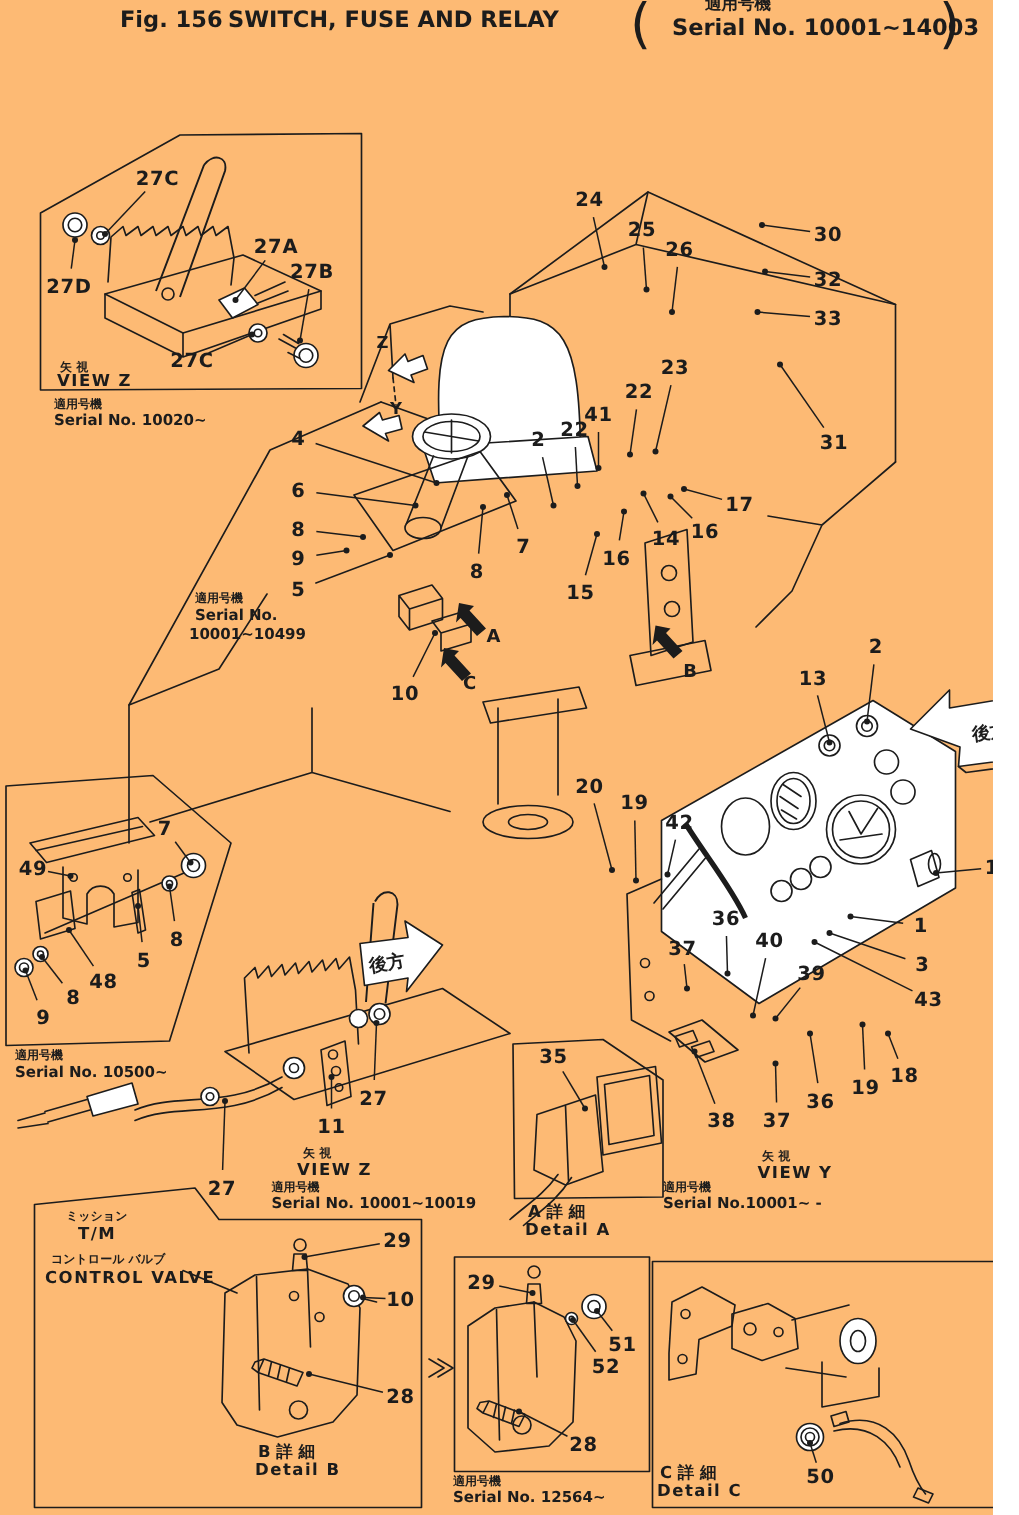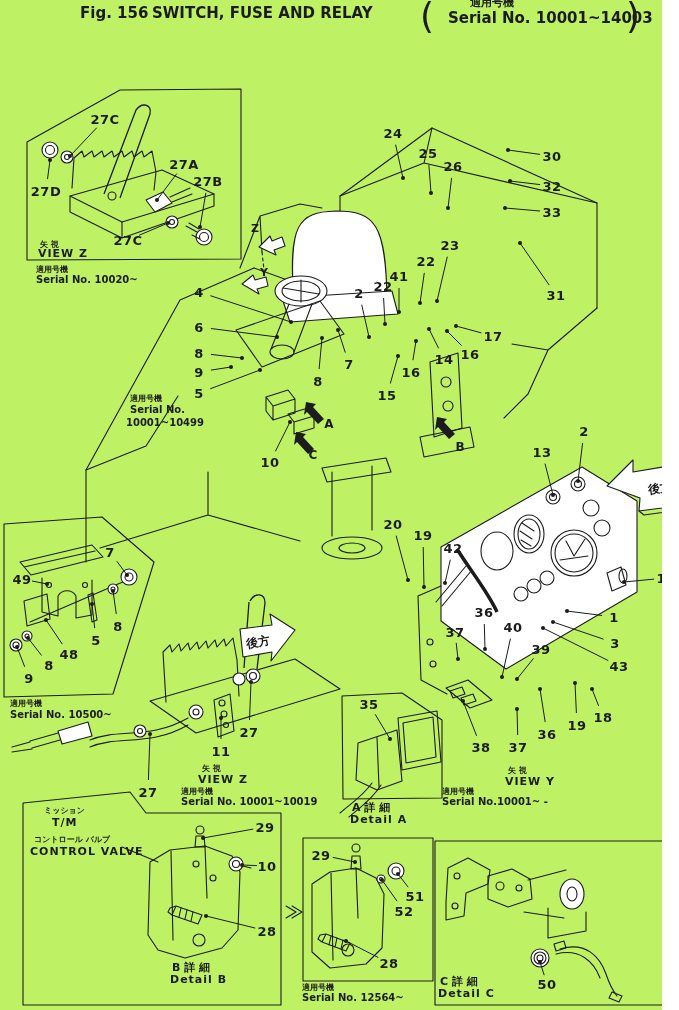--- a/index.html
+++ b/index.html
@@ -1,16 +1,16 @@
 <!DOCTYPE html>
 <html><head>
 <meta charset="utf-8">
 <style>
   html,body{margin:0;padding:0;background:#ffffff;}
-  #stage{position:relative;width:662px;height:1010px;background:#bef264;overflow:hidden;}
+  #stage{position:relative;width:662px;height:1010px;background:#fdba74;overflow:hidden;}
   svg{position:absolute;left:0;top:0;}
   svg *{vector-effect:non-scaling-stroke;}
   .ln{stroke:#1c1c1c;stroke-width:1.1;fill:none;stroke-linejoin:round;stroke-linecap:round;}
   .lnw{stroke:#1c1c1c;stroke-width:1.1;fill:#ffffff;stroke-linejoin:round;}
   .lnk{stroke:#1c1c1c;stroke-width:1.3;fill:none;stroke-linejoin:round;}
   .fill{fill:#1c1c1c;stroke:none;}
   text{fill:#1c1c1c;font-family:"DejaVu Sans",sans-serif;}
   .callout{font-size:13px;font-weight:600;text-anchor:middle;letter-spacing:0.5px;}
   .cl-line{stroke:#1c1c1c;stroke-width:1;fill:none;}
   .title-t{font-size:15px;font-weight:600;}

